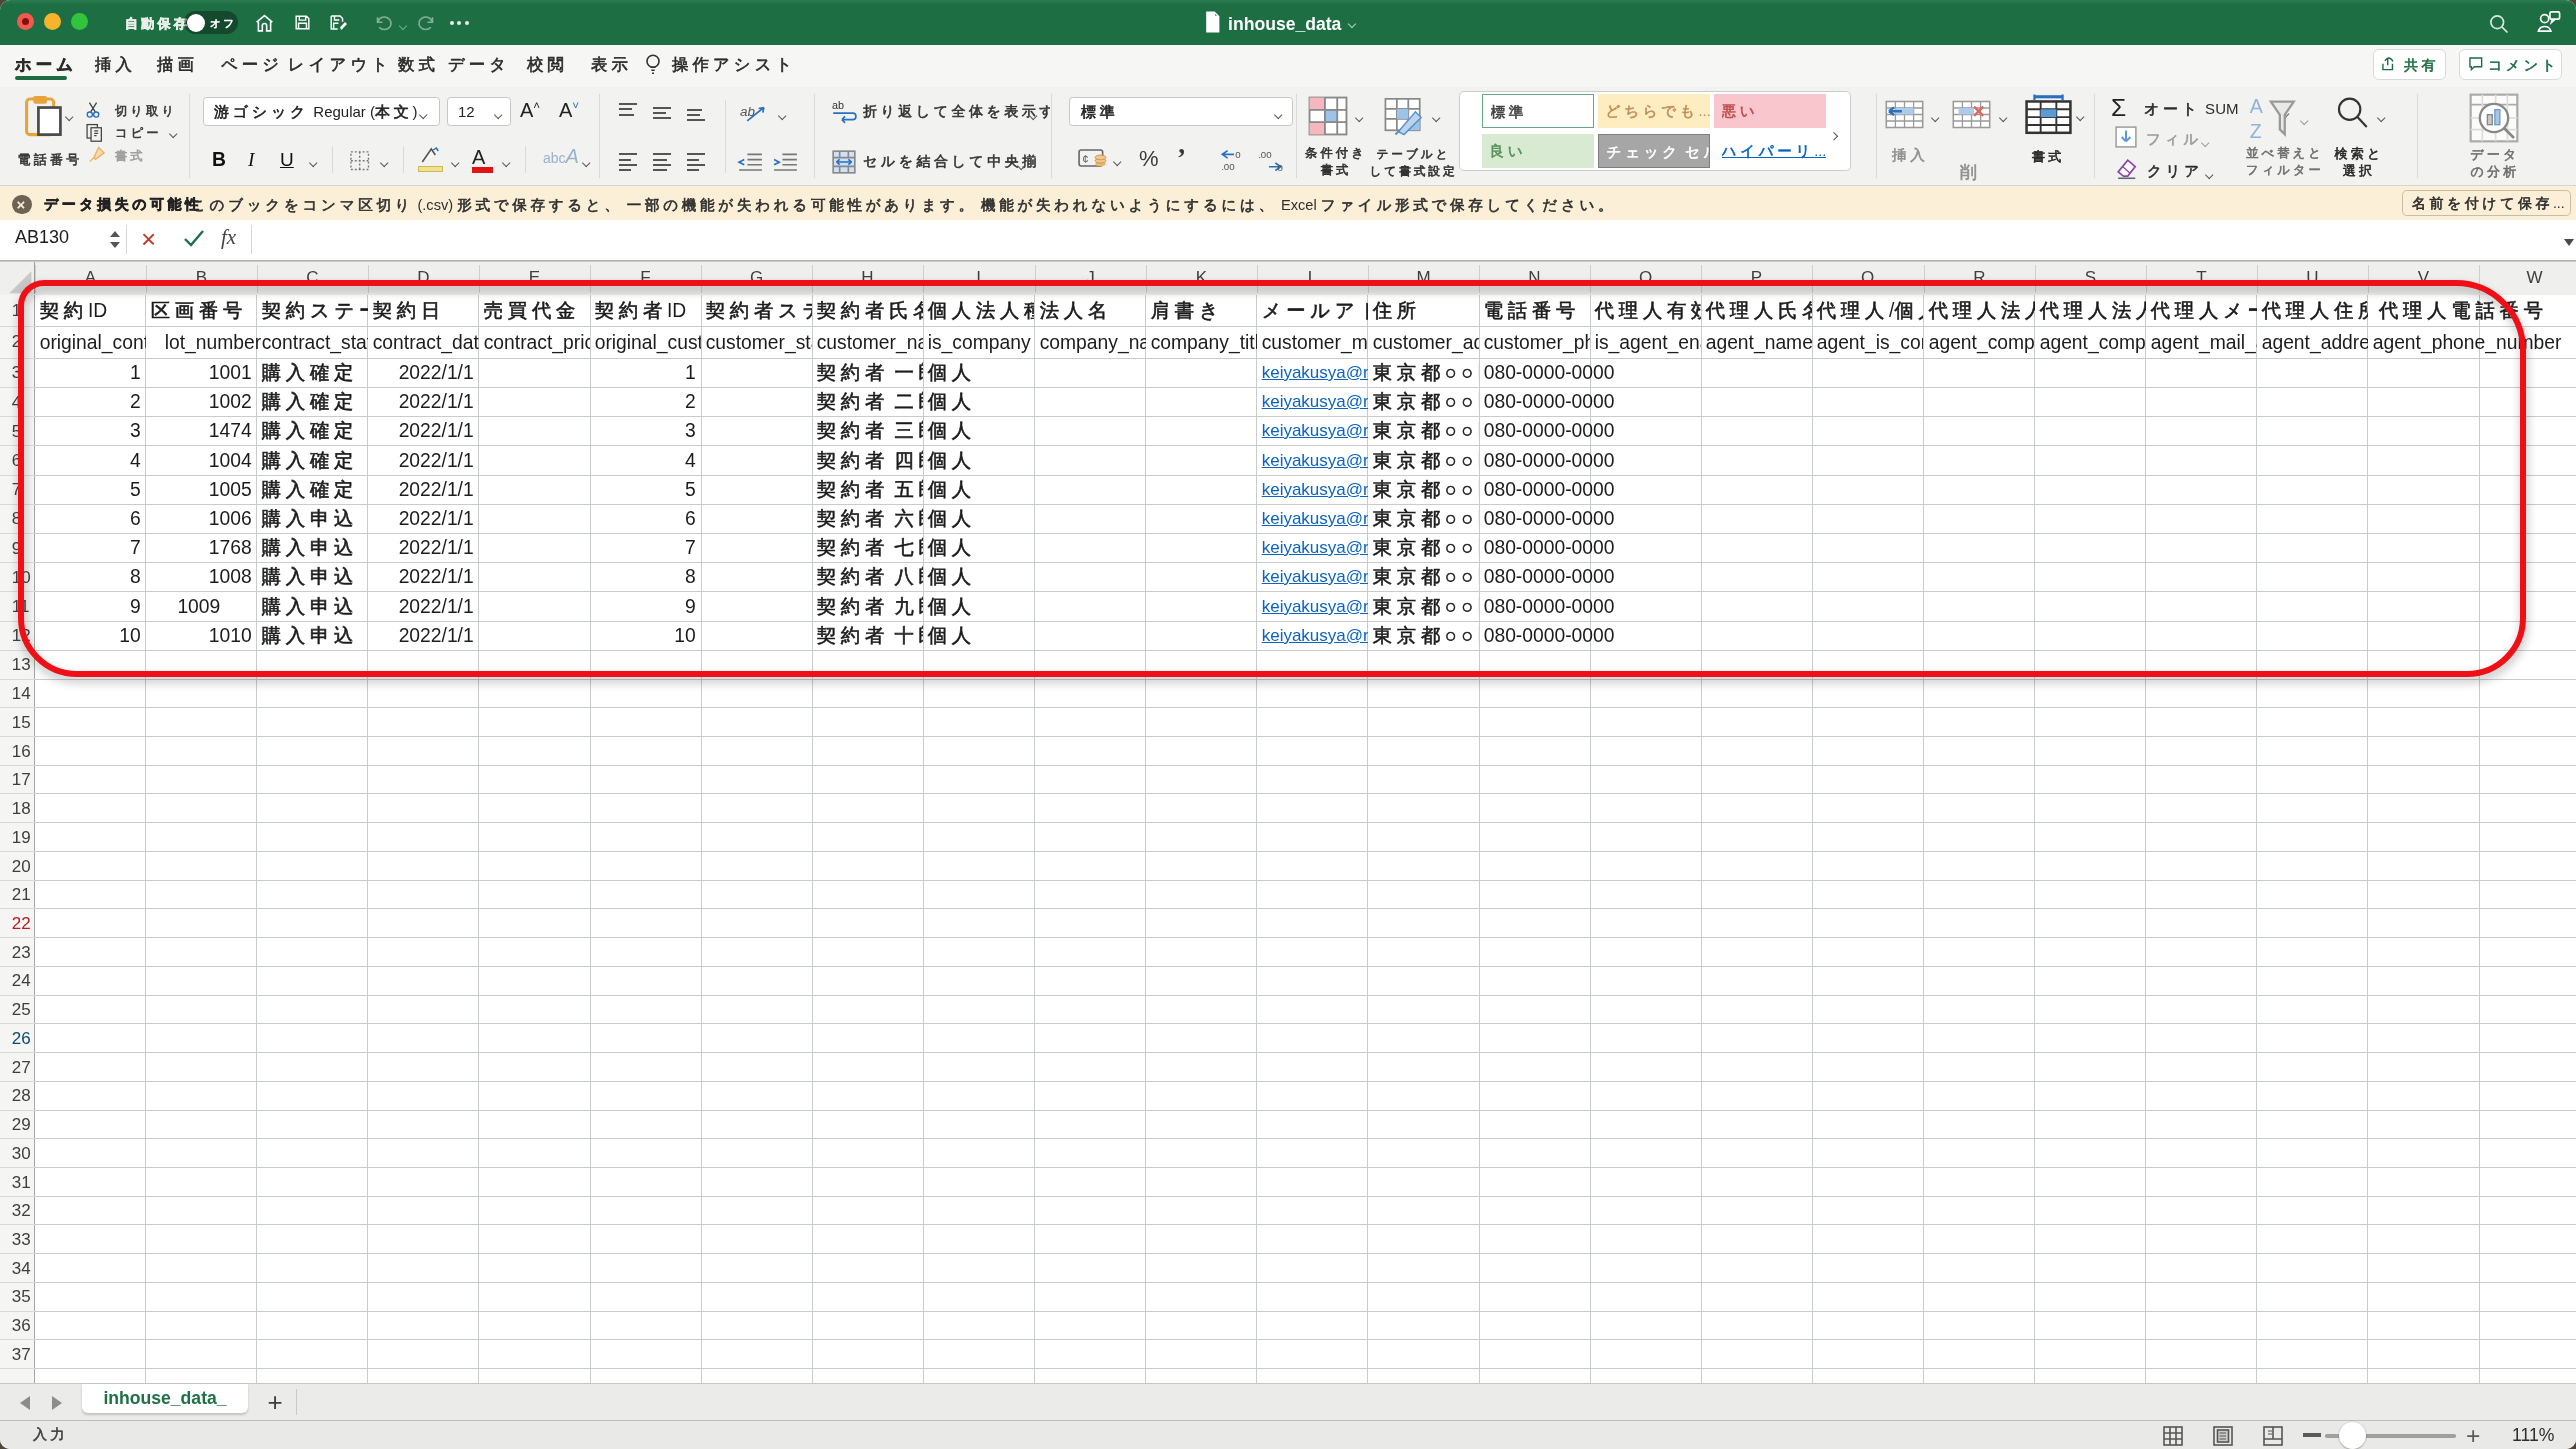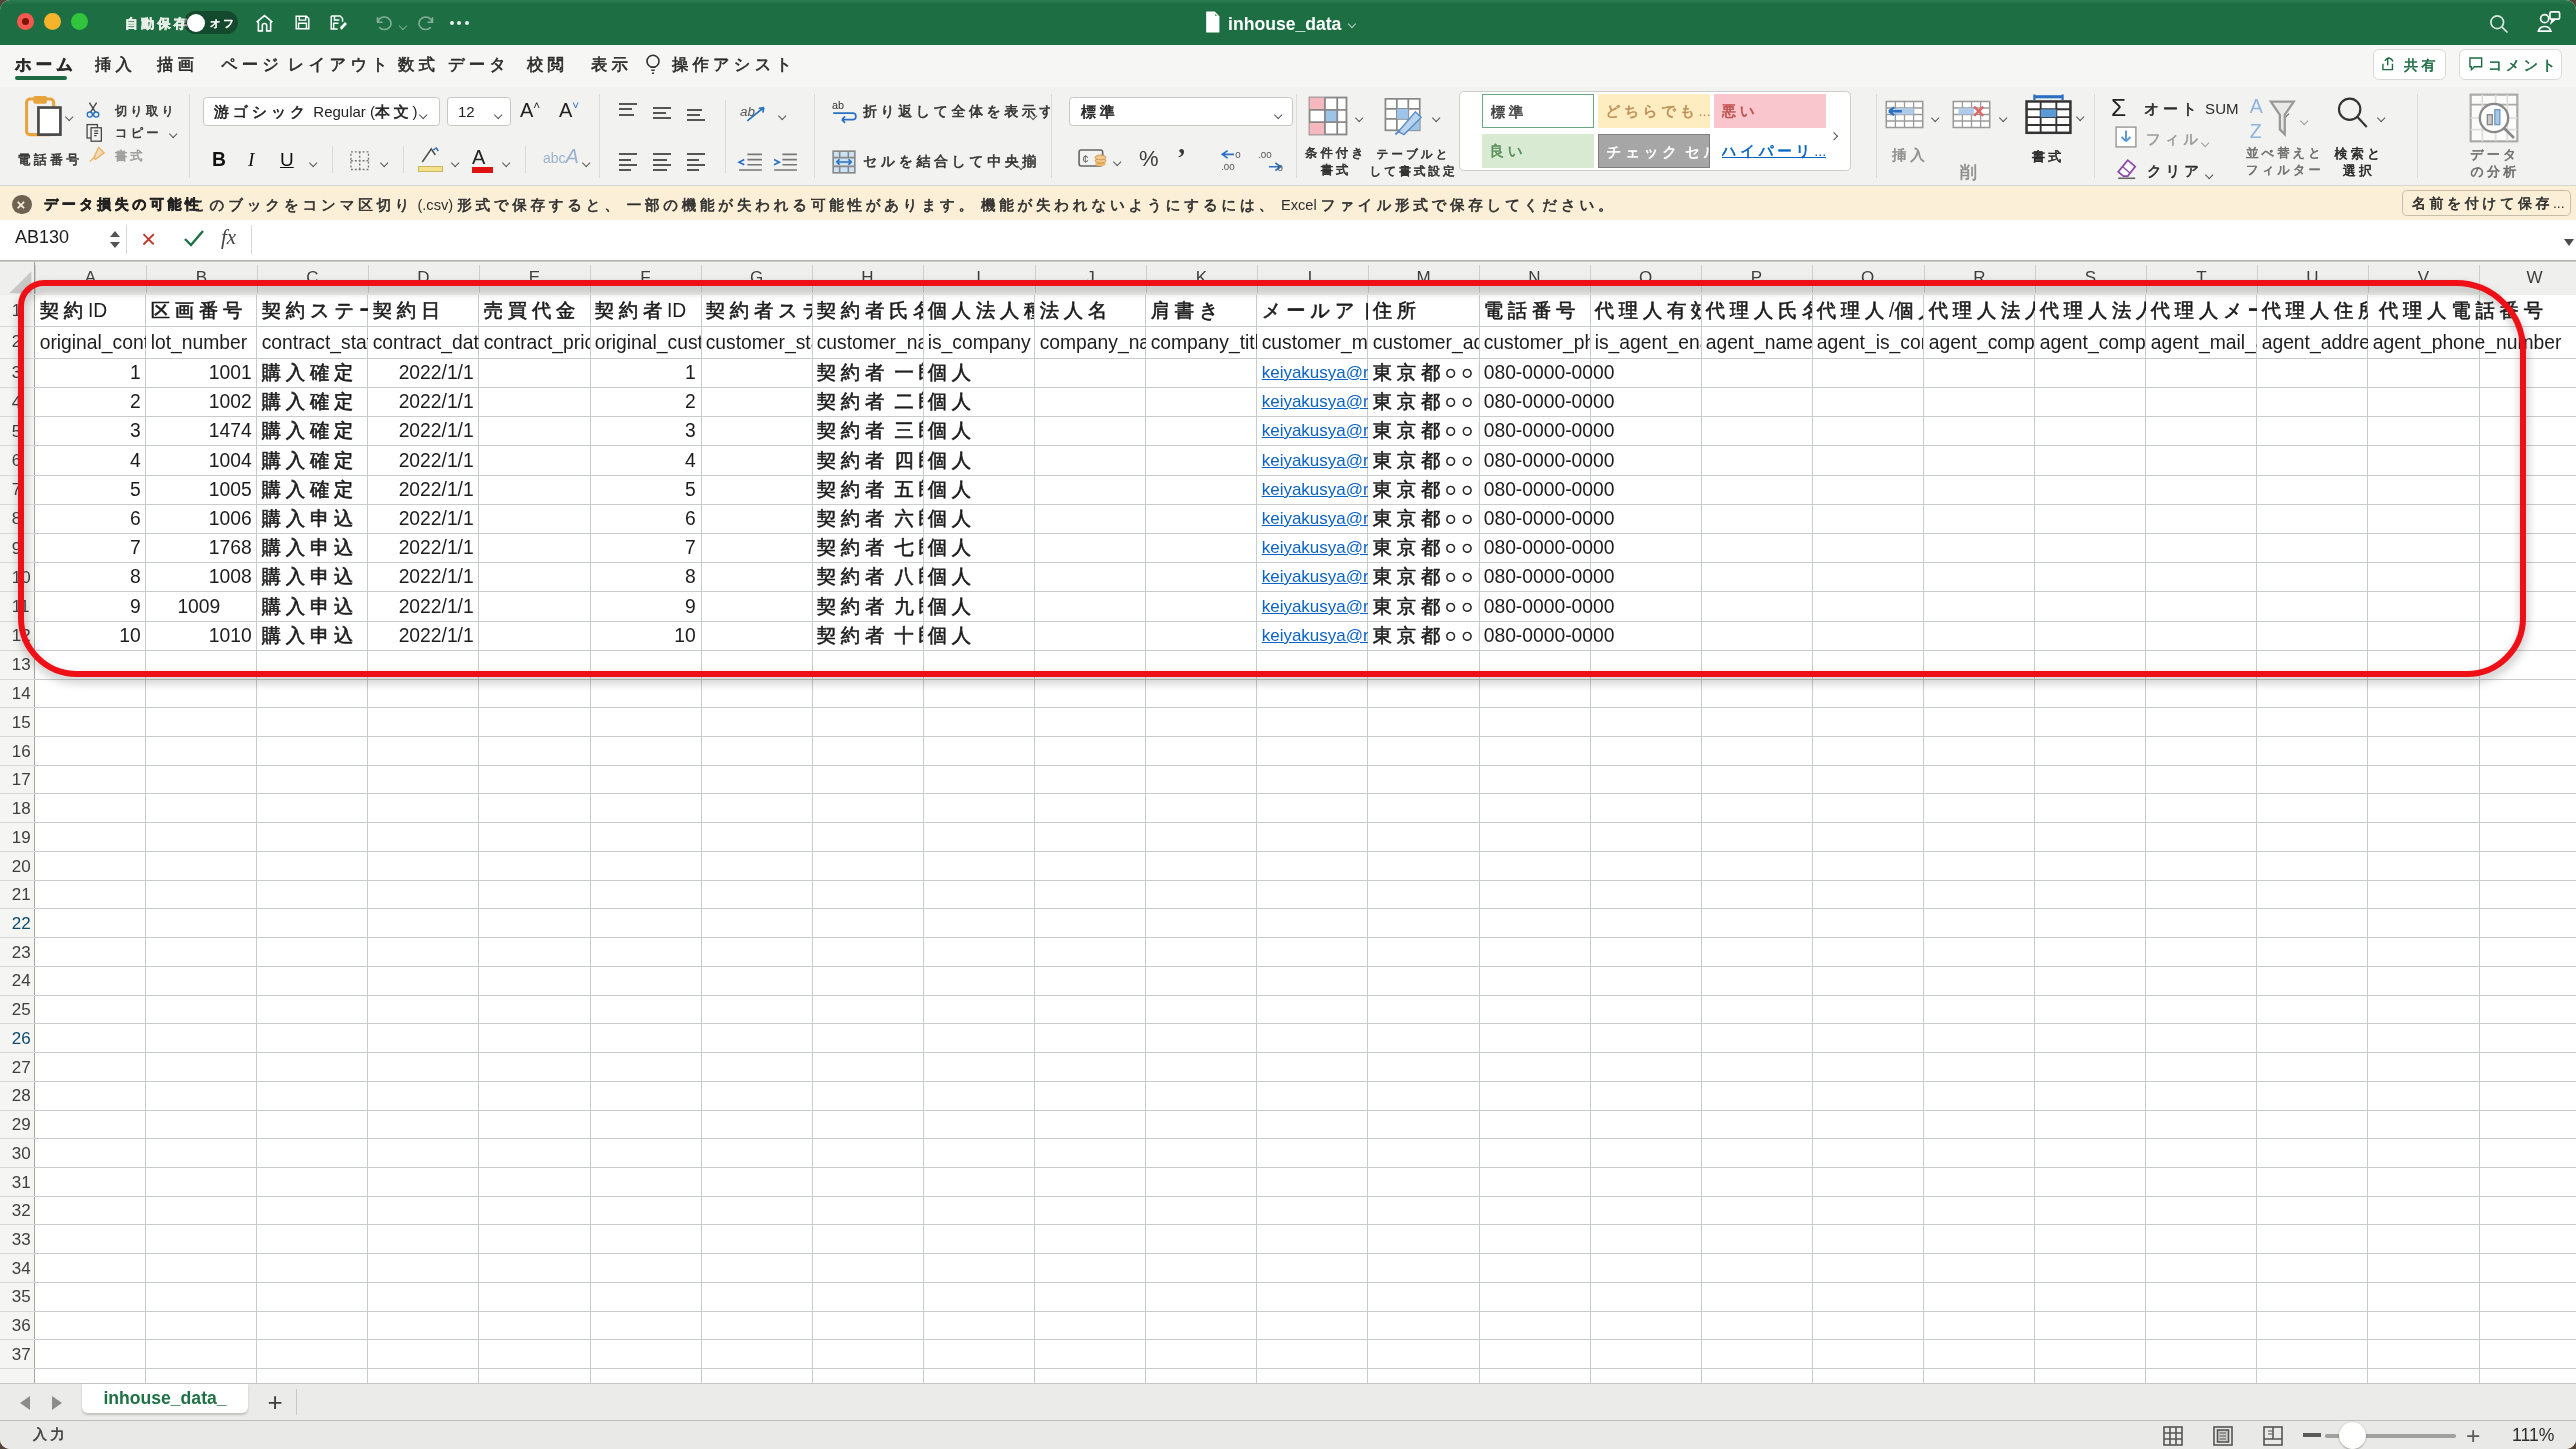--- a/index.html
+++ b/index.html
@@ -426,21 +426,21 @@
 <div style="position:absolute;left:11.7px;top:765px;width:21px;height:29px;color:#3e3e3e;font-size:17px;line-height:29px;">17</div>
 <div style="position:absolute;left:0px;top:793px;width:35px;height:0.9px;background:#d8d8d6;"></div>
 <div style="position:absolute;left:11.7px;top:794px;width:21px;height:29px;color:#3e3e3e;font-size:17px;line-height:29px;">18</div>
 <div style="position:absolute;left:0px;top:822px;width:35px;height:0.9px;background:#d8d8d6;"></div>
 <div style="position:absolute;left:11.7px;top:823px;width:21px;height:29px;color:#3e3e3e;font-size:17px;line-height:29px;">19</div>
 <div style="position:absolute;left:0px;top:851px;width:35px;height:0.9px;background:#d8d8d6;"></div>
 <div style="position:absolute;left:11.7px;top:852px;width:21px;height:29px;color:#3e3e3e;font-size:17px;line-height:29px;">20</div>
 <div style="position:absolute;left:0px;top:880px;width:35px;height:0.9px;background:#d8d8d6;"></div>
 <div style="position:absolute;left:11.7px;top:880px;width:21px;height:29px;color:#3e3e3e;font-size:17px;line-height:29px;">21</div>
 <div style="position:absolute;left:0px;top:908px;width:35px;height:0.9px;background:#d8d8d6;"></div>
-<div style="position:absolute;left:11.7px;top:909px;width:21px;height:29px;color:#0c4a6e;font-size:17px;line-height:29px;">22</div>
+<div style="position:absolute;left:11.7px;top:909px;width:21px;height:29px;color:#b91c1c;font-size:17px;line-height:29px;">22</div>
 <div style="position:absolute;left:0px;top:937px;width:35px;height:0.9px;background:#d8d8d6;"></div>
 <div style="position:absolute;left:11.7px;top:938px;width:21px;height:29px;color:#3e3e3e;font-size:17px;line-height:29px;">23</div>
 <div style="position:absolute;left:0px;top:966px;width:35px;height:0.9px;background:#d8d8d6;"></div>
 <div style="position:absolute;left:11.7px;top:966px;width:21px;height:29px;color:#3e3e3e;font-size:17px;line-height:29px;">24</div>
 <div style="position:absolute;left:0px;top:995px;width:35px;height:0.9px;background:#d8d8d6;"></div>
 <div style="position:absolute;left:11.7px;top:995px;width:21px;height:29px;color:#3e3e3e;font-size:17px;line-height:29px;">25</div>
 <div style="position:absolute;left:0px;top:1023px;width:35px;height:0.9px;background:#d8d8d6;"></div>
 <div style="position:absolute;left:11.7px;top:1024px;width:21px;height:29px;color:#0c4a6e;font-size:17px;line-height:29px;">26</div>
 <div style="position:absolute;left:0px;top:1052px;width:35px;height:0.9px;background:#d8d8d6;"></div>
 <div style="position:absolute;left:11.7px;top:1053px;width:21px;height:29px;color:#3e3e3e;font-size:17px;line-height:29px;">27</div>
@@ -542,21 +542,21 @@
 <div class="cell" style="position:absolute;left:1479px;top:296px;width:111px;height:30px;font-size:19.3px;line-height:30px;padding-left:4.7px;color:#1c1c1c;"><span style="letter-spacing:.25em;-webkit-text-stroke:0.6px currentColor">電話番号</span></div>
 <div class="cell" style="position:absolute;left:1590px;top:296px;width:111px;height:30px;font-size:19.3px;line-height:30px;padding-left:4.7px;color:#1c1c1c;"><span style="letter-spacing:.25em;-webkit-text-stroke:0.6px currentColor">代理人有効</span>/</div>
 <div class="cell" style="position:absolute;left:1701px;top:296px;width:111px;height:30px;font-size:19.3px;line-height:30px;padding-left:4.7px;color:#1c1c1c;"><span style="letter-spacing:.25em;-webkit-text-stroke:0.6px currentColor">代理人氏名</span></div>
 <div class="cell" style="position:absolute;left:1812px;top:296px;width:111px;height:30px;font-size:19.3px;line-height:30px;padding-left:4.7px;color:#1c1c1c;"><span style="letter-spacing:.25em;-webkit-text-stroke:0.6px currentColor">代理人</span>/<span style="letter-spacing:.25em;-webkit-text-stroke:0.6px currentColor">個人法人</span></div>
 <div class="cell" style="position:absolute;left:1924px;top:296px;width:111px;height:30px;font-size:19.3px;line-height:30px;padding-left:4.7px;color:#1c1c1c;"><span style="letter-spacing:.25em;-webkit-text-stroke:0.6px currentColor">代理人法人名</span></div>
 <div class="cell" style="position:absolute;left:2035px;top:296px;width:111px;height:30px;font-size:19.3px;line-height:30px;padding-left:4.7px;color:#1c1c1c;"><span style="letter-spacing:.25em;-webkit-text-stroke:0.6px currentColor">代理人法人肩書き</span></div>
 <div class="cell" style="position:absolute;left:2146px;top:296px;width:111px;height:30px;font-size:19.3px;line-height:30px;padding-left:4.7px;color:#1c1c1c;"><span style="letter-spacing:.25em;-webkit-text-stroke:0.6px currentColor">代理人メールアドレス</span></div>
 <div class="cell" style="position:absolute;left:2257px;top:296px;width:111px;height:30px;font-size:19.3px;line-height:30px;padding-left:4.7px;color:#1c1c1c;"><span style="letter-spacing:.25em;-webkit-text-stroke:0.6px currentColor">代理人住所</span></div>
 <div class="cellv" style="position:absolute;left:2368px;top:296px;width:111px;height:30px;font-size:19.3px;line-height:30px;padding-left:11px;color:#1c1c1c;"><span style="letter-spacing:.25em;-webkit-text-stroke:0.6px currentColor">代理人電話番号</span></div>
 <div class="cell" style="position:absolute;left:35px;top:327px;width:111px;height:31px;font-size:19.3px;line-height:31px;padding-left:4.7px;color:#1c1c1c;">original_contract_id</div>
-<div class="cell" style="position:absolute;left:146px;top:327px;width:111px;height:31px;font-size:19.3px;line-height:31px;padding-left:4.7px;color:#1c1c1c;">lot_number</div>
+<div class="cell" style="position:absolute;left:160px;top:327px;width:111px;height:31px;font-size:19.3px;line-height:31px;padding-left:4.7px;color:#1c1c1c;">lot_number</div>
 <div class="cell" style="position:absolute;left:257px;top:327px;width:111px;height:31px;font-size:19.3px;line-height:31px;padding-left:4.7px;color:#1c1c1c;">contract_status</div>
 <div class="cell" style="position:absolute;left:368px;top:327px;width:111px;height:31px;font-size:19.3px;line-height:31px;padding-left:4.7px;color:#1c1c1c;">contract_date</div>
 <div class="cell" style="position:absolute;left:479px;top:327px;width:111px;height:31px;font-size:19.3px;line-height:31px;padding-left:4.7px;color:#1c1c1c;">contract_price</div>
 <div class="cell" style="position:absolute;left:590px;top:327px;width:111px;height:31px;font-size:19.3px;line-height:31px;padding-left:4.7px;color:#1c1c1c;">original_customer_id</div>
 <div class="cell" style="position:absolute;left:701px;top:327px;width:111px;height:31px;font-size:19.3px;line-height:31px;padding-left:4.7px;color:#1c1c1c;">customer_status</div>
 <div class="cell" style="position:absolute;left:812px;top:327px;width:111px;height:31px;font-size:19.3px;line-height:31px;padding-left:4.7px;color:#1c1c1c;">customer_name</div>
 <div class="cell" style="position:absolute;left:923px;top:327px;width:111px;height:31px;font-size:19.3px;line-height:31px;padding-left:4.7px;color:#1c1c1c;">is_company</div>
 <div class="cell" style="position:absolute;left:1035px;top:327px;width:111px;height:31px;font-size:19.3px;line-height:31px;padding-left:4.7px;color:#1c1c1c;">company_name</div>
 <div class="cell" style="position:absolute;left:1146px;top:327px;width:111px;height:31px;font-size:19.3px;line-height:31px;padding-left:4.7px;color:#1c1c1c;">company_title</div>
 <div class="cell" style="position:absolute;left:1257px;top:327px;width:111px;height:31px;font-size:19.3px;line-height:31px;padding-left:4.7px;color:#1c1c1c;">customer_mail_address</div>

